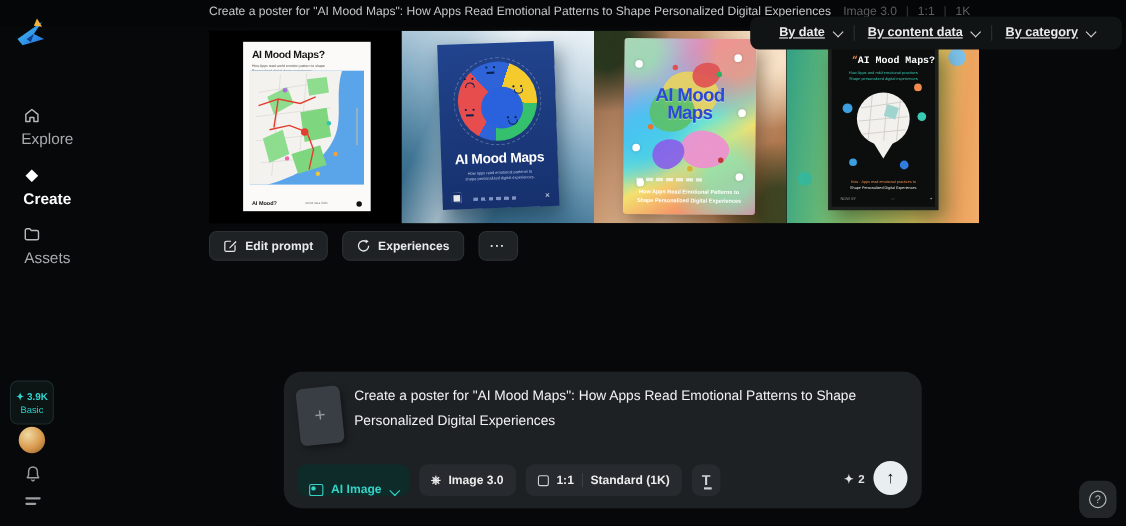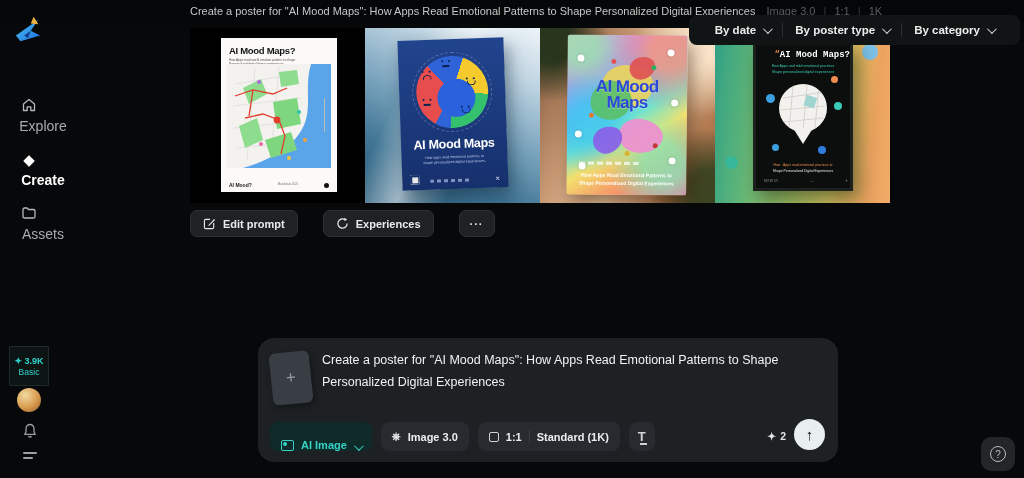--- a/index.html
+++ b/index.html
@@ -8,35 +8,35 @@
   .app { position:relative; width:1024px; height:478px; background:#070809; overflow:hidden; }
 
   
   .topbar { position:absolute; left:0; top:0; width:1024px; height:24px; background:#050607; display:flex; align-items:center; }
   .topbar-title { position:absolute; left:190px; top:5px; font-size:11px; color:#c6c7c8; white-space:nowrap; }
   .topbar-meta { color:#5c5e60; margin-left:8px; }
   .topbar-meta .sep { color:#393b3d; margin:0 5px; }
 
   
   .filterbar { position:absolute; right:4px; top:15px; height:30px; background:#111415; border-radius:8px; display:flex; align-items:center; padding:0 14px; z-index:30; }
-  .filter-item { display:flex; align-items:center; gap:7px; color:#ececec; font-size:11.5px; font-weight:bold; padding:0 12px; cursor:pointer; }
+  .filter-item { display:flex; align-items:center; gap:7px; color:#ececec; font-size:11.5px; font-weight:bold; padding:0 12px; cursor:pointer;text-decoration:underline; }
   .filter-sep { width:1px; height:14px; background:#2b2f31; }
   .chev { width:7px; height:7px; border-right:1.6px solid #d6d7d8; border-bottom:1.6px solid #d6d7d8; transform:rotate(45deg) translateY(-2px); }
 
   
   .sidebar { position:absolute; left:0; top:0; width:58px; height:478px; }
   .logo { position:absolute; left:13px; top:15px; width:30px; height:28px; }
   .nav { position:absolute; left:0; top:96px; width:58px; display:flex; flex-direction:column; gap:16px; }
   .nav-item { display:flex; flex-direction:column; align-items:center; gap:4px; cursor:pointer; }
   .nav-label { font-size:14px; color:#a7abad;padding-left:28px; }
   .nav-item.active .nav-label { color:#ffffff; font-weight:bold; }
   .nav-ico { width:18px; height:18px; display:flex; align-items:center; justify-content:center; }
   .diamond { color:#ffffff; font-size:15px; line-height:15px; }
 
-  .credits { position:absolute; left:9px; top:346px; width:40px; height:40px; border:1px solid #1d2a2a; background:#0d1414; border-radius:1px; display:flex; flex-direction:column; align-items:center; justify-content:center; gap:1px; cursor:pointer; }
+  .credits { position:absolute; left:9px; top:346px; width:40px; height:40px; border:1px solid #1d2a2a; background:#0d1414; border-radius:7px; display:flex; flex-direction:column; align-items:center; justify-content:center; gap:1px; cursor:pointer; }
   .credits .amt { color:#2fd4cd; font-size:9px; font-weight:bold; }
   .credits .plan { color:#2fd4cd; font-size:8.5px; }
   .avatar { position:absolute; left:17px; top:388px; width:24px; height:24px; border-radius:50%; background:radial-gradient(circle at 35% 30%, #f0d9a0, #d99a4e 55%, #8a5a28); cursor:pointer; }
   .bell-btn { position:absolute; left:20px; top:421px; width:20px; height:20px; cursor:pointer; }
   .lines-btn { position:absolute; left:23px; top:452px; width:14px; height:10px; cursor:pointer; }
   .lines-btn i { display:block; height:2px; background:#9aa0a2; border-radius:1px; margin-bottom:3px; }
   .lines-btn i:last-child { width:10px; }
 
   
   .results { position:absolute; left:190px; top:28px; display:flex; }
@@ -101,21 +101,21 @@
   .p4-sub { position:absolute; left:0; top:22px; width:100%; text-align:center; color:#39c9b4; font-size:3.6px; line-height:1.6; }
   .pin { position:absolute; left:23px; top:42px; width:48px; height:62px; }
   .pin-circle { position:absolute; left:0; top:0; width:48px; height:48px; border-radius:50%; background:#f2f1ee; overflow:hidden; }
   .pin-tip { position:absolute; left:14px; top:44px; width:0; height:0; border-left:10px solid transparent; border-right:10px solid transparent; border-top:16px solid #f2f1ee; }
   .p4-dot { position:absolute; border-radius:50%; }
   .p4-foot { position:absolute; left:0; bottom:14px; width:100%; text-align:center; font-size:3.4px; line-height:1.6; color:#e8e6e2; }
   .p4-foot .hl { color:#ef8b4e; }
   .p4-bar { position:absolute; left:8px; bottom:5px; width:84px; display:flex; justify-content:space-between; color:#8f938f; font-size:3.6px; }
 
   
-  .actions { position:absolute; left:190px; top:210px; display:flex; gap:25px; }
+  .actions { position:absolute; left:190px; top:210px; display:flex; gap:13px; }
   .abtn { height:27px; background:#1e2225; border:1px solid #2c3134; border-radius:7px; display:flex; align-items:center; gap:7px; padding:0 12px; color:#e9eaeb; font-size:11px; font-weight:bold; cursor:pointer; }
   .abtn.more { padding:0 10px; letter-spacing:1px; }
 
   
   .panel { position:absolute; left:258px; top:338px; width:580px; height:124px; background:#1d2124; border-radius:16px; }
   .thumb { position:absolute; left:13px; top:14px; width:40px; height:52px; background:#393e44; border-radius:6px; transform:rotate(-6deg); display:flex; align-items:center; justify-content:center; color:#959ba1; font-size:17px; cursor:pointer; box-shadow:2px 3px 6px rgba(0,0,0,.35); }
   .ptext { position:absolute; left:64px; top:12px; width:492px; color:#f1f2f3; font-size:12.5px; line-height:1.75; }
   .chips { position:absolute; left:12px; bottom:11px; display:flex; gap:9px; align-items:center; }
   .chip { height:29px; border-radius:8px; background:#272b2f; color:#eceded; font-size:11px; font-weight:bold; display:flex; align-items:center; gap:7px; padding:0 11px; cursor:pointer; }
   .chip.teal { background:#0e2b29; color:#35d3c6;align-items:flex-end; }
@@ -152,21 +152,21 @@
     </div>
   </div>
 
   <div class="filterbar">
     <div class="filter-item">
       <span>By date</span>
       <span class="chev"></span>
     </div>
     <div class="filter-sep"></div>
     <div class="filter-item">
-      <span>By poster type</span>
+      <span>By content data</span>
       <span class="chev"></span>
     </div>
     <div class="filter-sep"></div>
     <div class="filter-item">
       <span>By category</span>
       <span class="chev"></span>
     </div>
   </div>
 
   <div class="sidebar">

